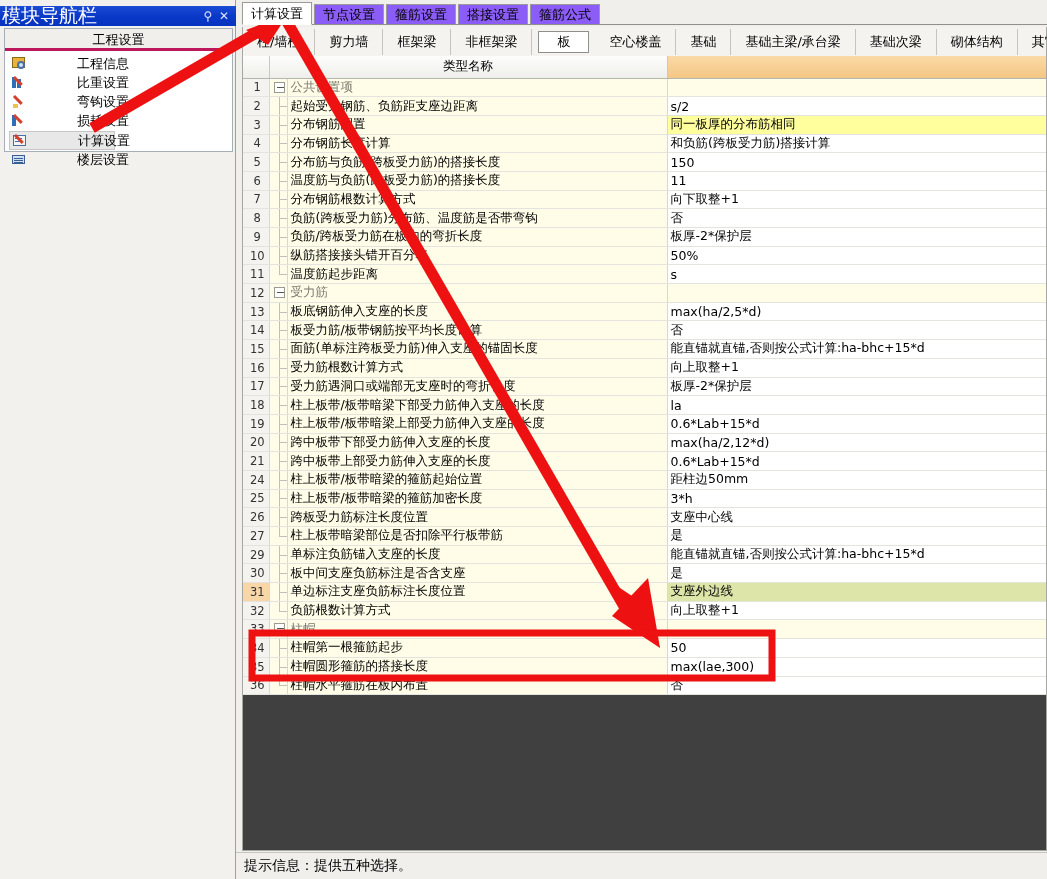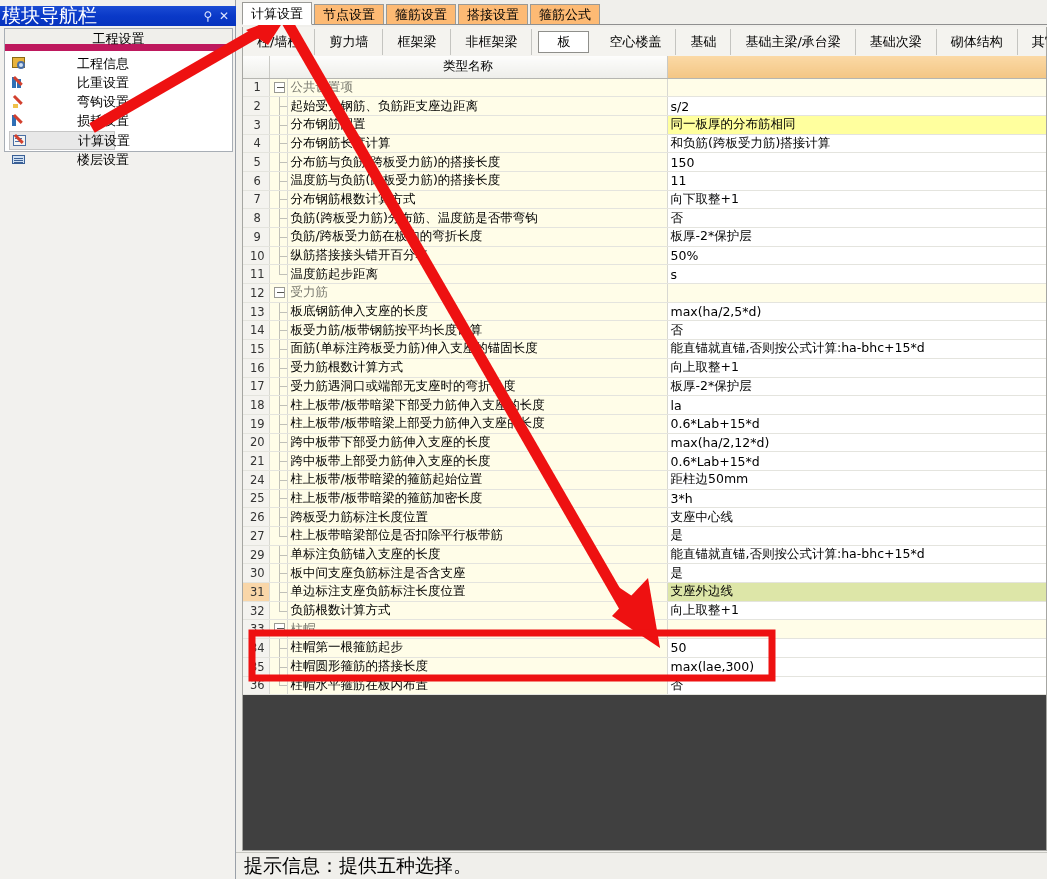--- a/index.html
+++ b/index.html
@@ -39,23 +39,22 @@
   .nav-body {
     position: absolute; left: 4px; top: 28px;
     width: 229px; height: 124px;
     background: #ffffff;
     border: 1px solid #a8aeb5;
   }
   .nav-group-header {
     height: 22px; line-height: 21px;
     text-align: center;
     background: #f0efeb;
-    border-bottom: 7px solid #be185d;
+    border-bottom: 3px solid #be185d;
     font-size: 13px;
-    font-family: Liberation Mono, monospace;
   }
   .nav-list { padding: 4px 0 0 4px; }
   .nav-item {
     display: flex; align-items: center;
     height: 18px; padding: 0 2px;
     margin-bottom: 1px;
     width: 106px;
     cursor: default;
   }
   .nav-item.selected {
@@ -96,21 +95,21 @@
     position: absolute; left: 6px; top: 3px;
     height: 22px;
     display: flex; align-items: flex-end;
     border-bottom: 1px solid #8f8f8f;
     width: 805px;
   }
   .ptab {
     height: 20px; line-height: 19px;
     padding: 0 8px;
     font-size: 13px;
-    background: #fdba74;
+    background: #8b5cf6;
     border: 1px solid #9a9a96;
     border-bottom: none;
     margin-right: 2px;
     cursor: default;
     white-space: nowrap;
   }
   .ptab.active {
     background: #ffffff;
     height: 23px; line-height: 22px;
     position: relative; z-index: 3;
@@ -229,21 +228,21 @@
   .name-ind { padding-left: 12px; }
 
   
   #status-bar {
     position: absolute; left: 0px; bottom: 0px;
     width: 811px; height: 27px;
     background: #f0efeb;
     border-top: 1px solid #c6c6c0;
     display: flex; align-items: center;
     padding-left: 8px;
-    font-size: 19px;
+    font-size: 14px;
   }
 
   
   #annot {
     position: absolute; left: 0; top: 0;
     width: 1047px; height: 879px;
     pointer-events: none;
   }
 </style>
 </head>

